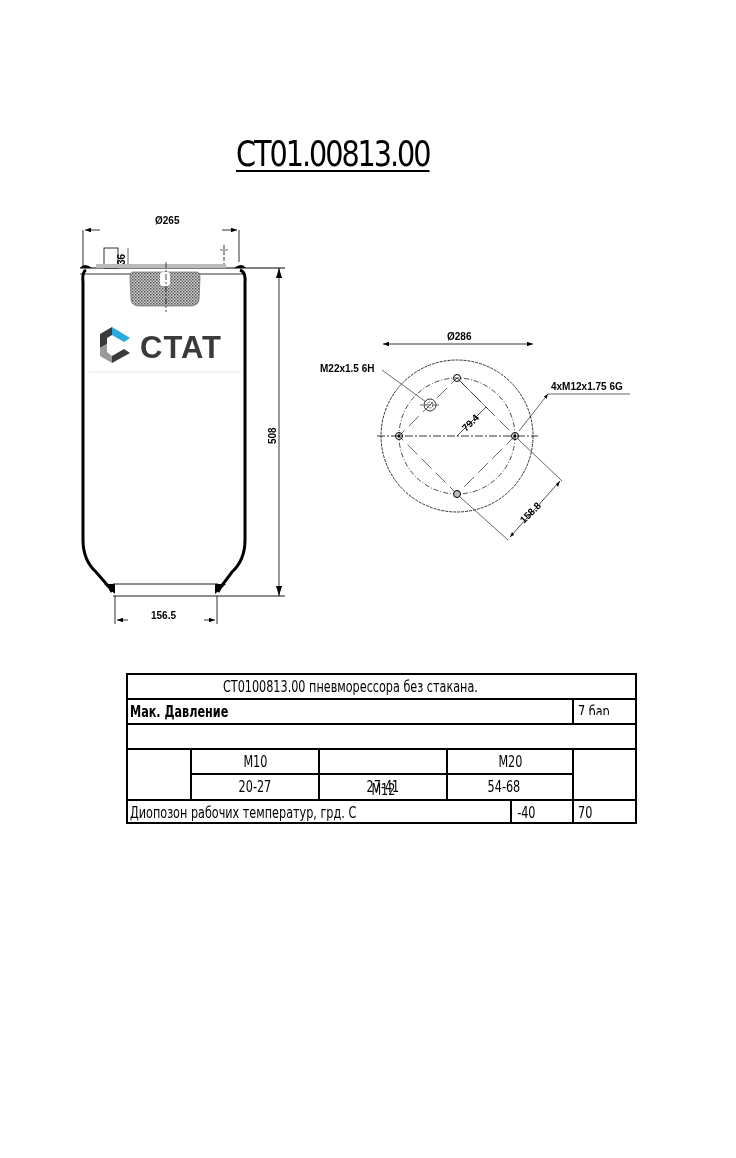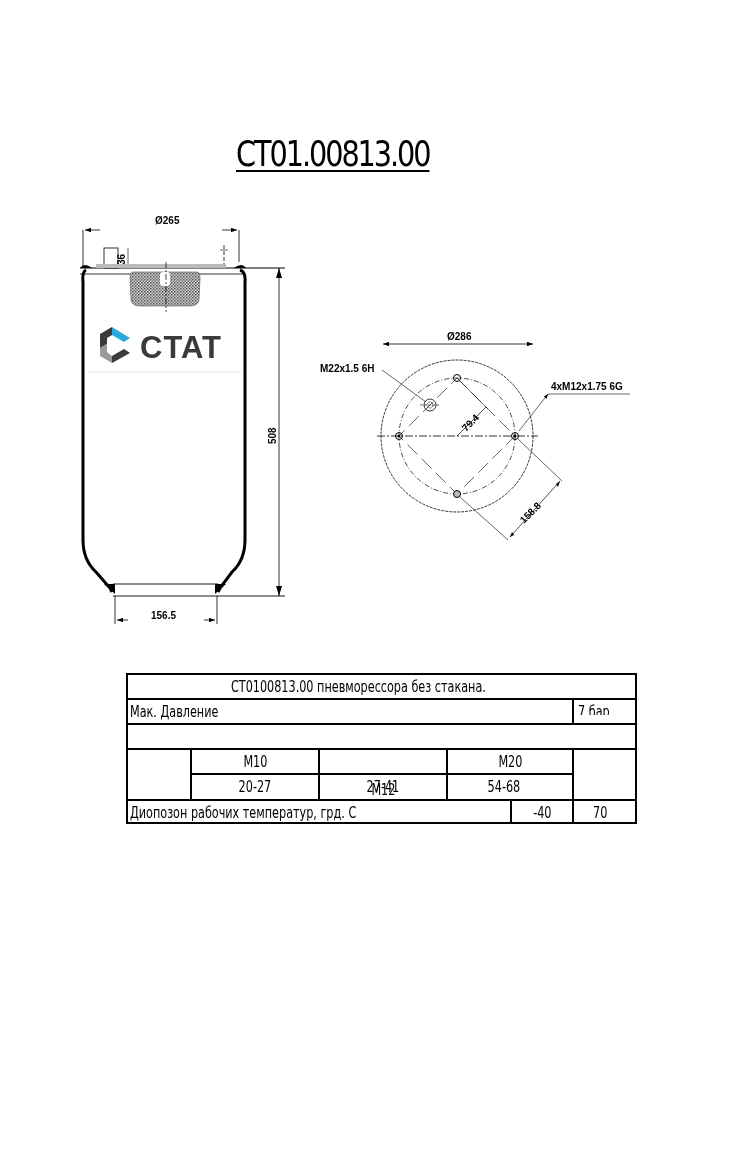--- a/index.html
+++ b/index.html
@@ -14,21 +14,21 @@
   .logo-text { font-family:"Liberation Sans", sans-serif; font-weight:bold; font-size:31px; fill:#3a3a3a; letter-spacing:1px; }
 
   .spec { position:absolute; left:126px; top:673px; width:511px; height:151px;
           border:2px solid #000; box-sizing:border-box; }
   .cell { position:absolute; box-sizing:border-box; font-family:"DejaVu Sans Condensed","DejaVu Sans", sans-serif;
           font-size:16px; line-height:23px; white-space:nowrap; overflow:hidden; }
   .cell span { display:inline-block; transform:scaleX(0.78); }
   .c { text-align:center; }
   .c span { transform-origin:center; }
   .l span { transform-origin:left; }
-  .r { text-align:center; }
+  .r { text-align:left; }
   .r span { transform-origin:right; }
   .hl { position:absolute; height:2px; background:#000; }
   .vl { position:absolute; width:2px; background:#000; }
 </style>
 </head>
 <body>
 
 <div class="title">CT01.00813.00</div>
 
 <svg class="drawing" width="736" height="660" viewBox="0 0 736 660">
@@ -161,23 +161,23 @@
   <div class="hl" style="left:0; top:124px; width:507px;"></div>
 
   <div class="vl" style="left:444px; top:23px; height:25px;"></div>
   <div class="vl" style="left:62px; top:73px; height:51px;"></div>
   <div class="vl" style="left:190px; top:73px; height:51px;"></div>
   <div class="vl" style="left:318px; top:73px; height:51px;"></div>
   <div class="vl" style="left:444px; top:73px; height:51px;"></div>
   <div class="vl" style="left:382px; top:124px; height:25px;"></div>
   <div class="vl" style="left:444px; top:124px; height:25px;"></div>
 
-  <div class="cell c" style="left:16px; top:0; width:428px; height:23px;"><span>CT0100813.00 пневморессора без стакана.</span></div>
+  <div class="cell c" style="left:8px; top:0; width:428px; height:23px;"><span>CT0100813.00 пневморессора без стакана.</span></div>
 
-  <div class="cell l" style="left:2px; top:25px; width:440px; height:23px;"><span>Мак. Давление</span></div>
+  <div class="cell l" style="left:2px; top:25px; width:440px; height:23px;font-weight:bold;"><span>Мак. Давление</span></div>
   <div class="cell l" style="left:450px; top:25px; width:56px; height:15px;"><span>7 бар</span></div>
 
 
   <div class="cell c" style="left:64px; top:75px; width:126px; height:23px;"><span>M10</span></div>
   <div class="cell c" style="left:192px; top:75px; width:126px; height:23px;margin-top:28px;"><span>M12</span></div>
   <div class="cell c" style="left:320px; top:75px; width:124px; height:32px;border-radius:7px;"><span>M20</span></div>
 
   <div class="cell c" style="left:64px; top:100px; width:126px; height:24px;"><span>20-27</span></div>
   <div class="cell c" style="left:192px; top:100px; width:126px; height:24px;"><span>27-41</span></div>
   <div class="cell c" style="left:320px; top:100px; width:112px; height:24px;"><span>54-68</span></div>

